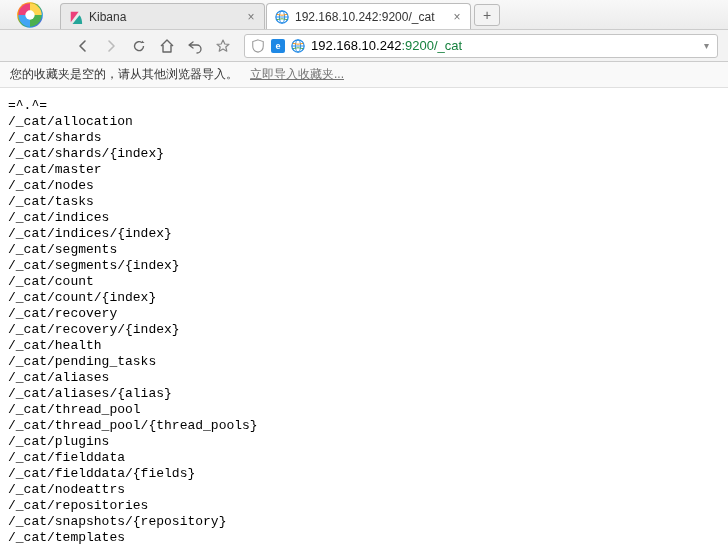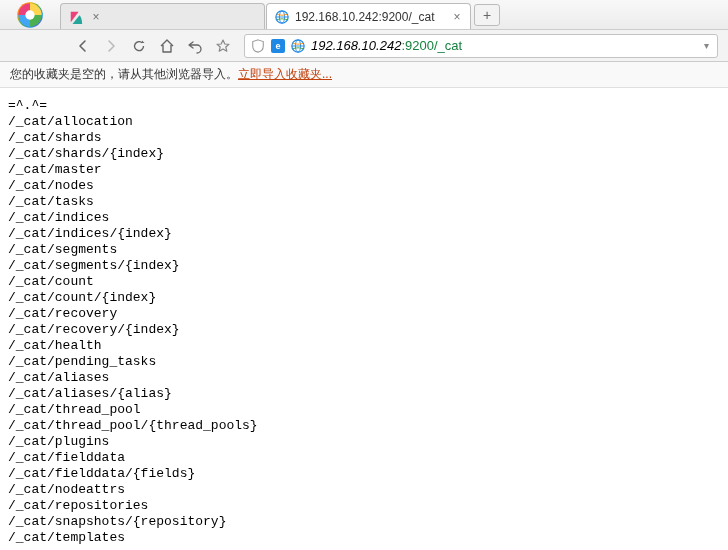--- a/index.html
+++ b/index.html
@@ -128,41 +128,41 @@
     .addr-fav {
       width: 14px; height: 14px;
     }
     .addr-text {
       flex: 1;
       font-size: 13px;
       color: #222;
       white-space: nowrap;
       overflow: hidden;
     }
-    .addr-host { color: #000; font-style: italic; }
+    .addr-host { color: #000; }
     .addr-rest { color: #15803d; }
     .addr-drop {
       color: #888;
       font-size: 10px;
       padding: 0 2px;
       cursor: pointer;
     }
     .bookbar {
       height: 26px;
       background: #f9f9f9;
       border-bottom: 1px solid #e0e0e0;
       display: flex;
       align-items: center;
       padding-left: 10px;
       font-size: 12px;
       color: #333;
-      gap: 0;
+      gap: 12px;
     }
     .bookbar a {
-      color: #c2410c;
+      color: #737373;
       text-decoration: underline;
       cursor: pointer;
     }
     .content {
       padding: 10px 8px;
       font-family: "Courier New", monospace;
       font-size: 13px;
       line-height: 16px;
       white-space: pre;
       color: #000;
@@ -192,20 +192,21 @@
       <path d="M4 24 A20 20 0 0 1 24 4 L24 24 Z" fill="#ec407a"></path>
       <circle cx="24" cy="24" r="8" fill="#fff"></circle>
     </svg>
   </div>
   <div class="tabs">
     <div class="tab inactive">
       <svg class="tab-favicon" viewBox="0 0 16 16">
         <path d="M2 2 L11 2 L2 14 Z" fill="#ec407a"></path>
         <path d="M4 16 L12 6 C14 8 15 12 15 16 Z" fill="#26a69a"></path>
       </svg>
+      <span class="tab-title">Kibana</span>
       <span class="tab-close">×</span>
     </div>
     <div class="tab">
       <svg class="tab-favicon" viewBox="0 0 16 16">
         <circle cx="8" cy="8" r="7" fill="none" stroke="#1e88e5" stroke-width="1.4"></circle>
         <ellipse cx="8" cy="8" rx="3" ry="7" fill="none" stroke="#1e88e5" stroke-width="1"></ellipse>
         <line x1="1" y1="8" x2="15" y2="8" stroke="#1e88e5" stroke-width="1"></line>
         <path d="M2 5 Q8 7 14 5" fill="none" stroke="#fb8c00" stroke-width="1"></path>
         <path d="M2 11 Q8 9 14 11" fill="none" stroke="#43a047" stroke-width="1"></path>
       </svg>

